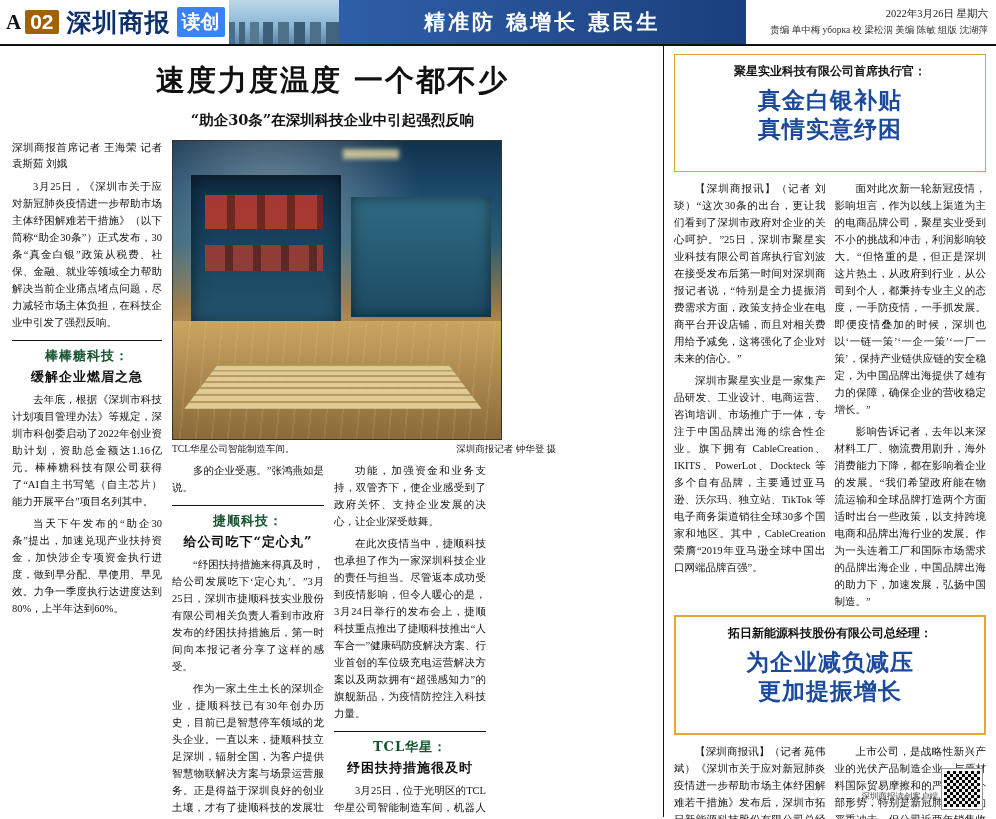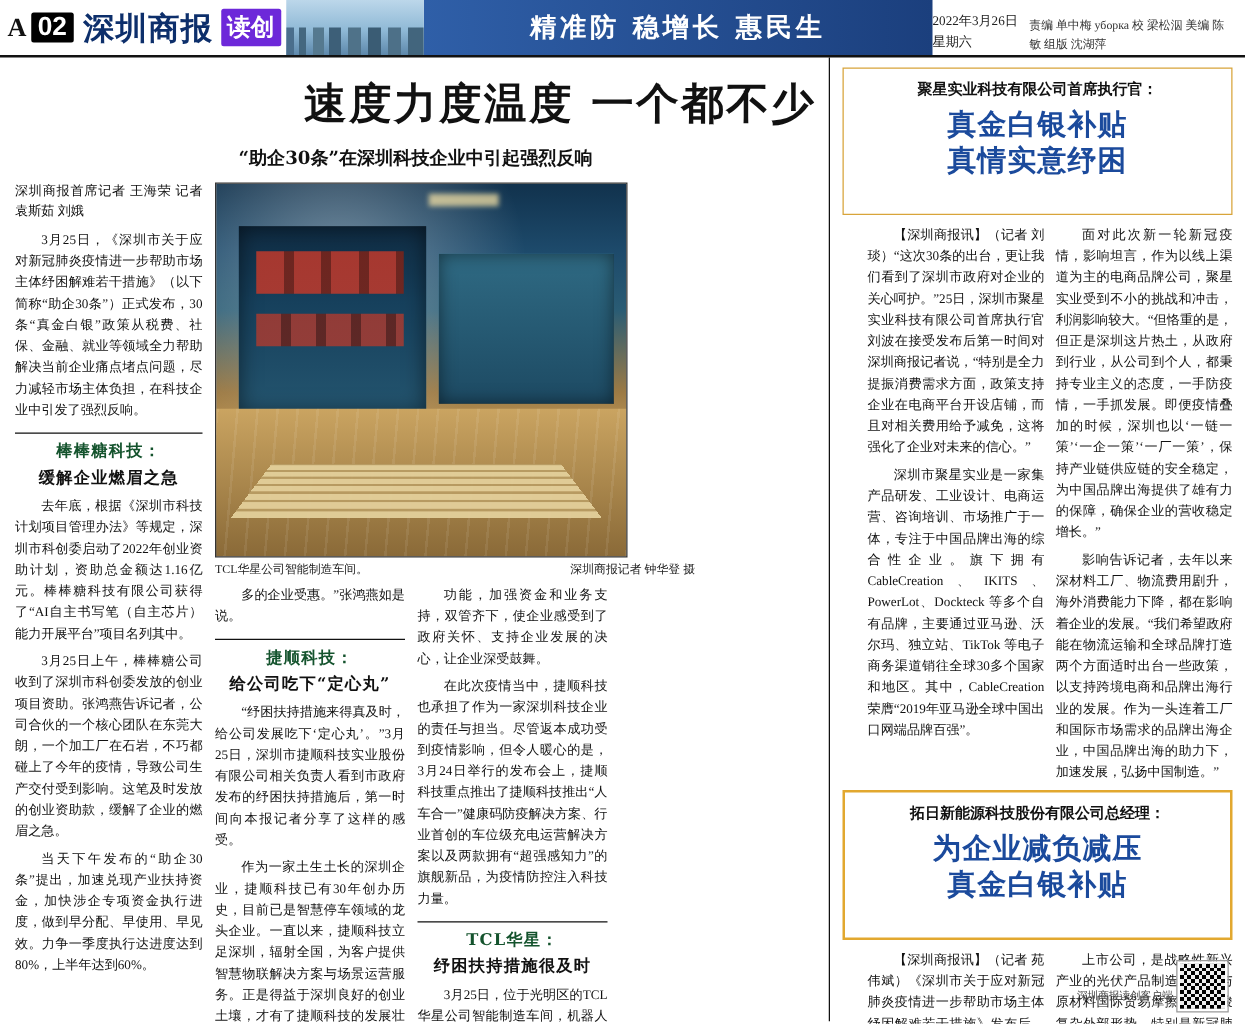--- a/index.html
+++ b/index.html
@@ -30,39 +30,39 @@
     flex: 0 0 auto;
   }
   .page-letter {
     font-family: "Liberation Serif", serif;
     font-size: 21px;
     font-weight: bold;
     color: #111;
     line-height: 1;
   }
   .page-num {
-    background: #000000;
+    background: #a16207;
     color: #fff;
     font-family: "Liberation Sans", sans-serif;
     font-weight: bold;
     font-size: 21px;
     padding: 1px 5px 2px 5px;
     line-height: 1;
     border-radius: 2px;
   }
   .paper-name {
     font-family: "DejaVu Serif", serif;
     font-weight: bold;
     font-size: 25px;
     color: #0d2f6b;
     letter-spacing: 1px;
     margin-left: 4px;
   }
   .paper-seal {
-    background: #6d28d9;
+    background: #3b82f6;
     color: #ffffff;
     font-family: "DejaVu Serif", serif;
     font-weight: bold;
     font-size: 19px;
     padding: 2px 5px;
     margin-left: 2px;
     border-radius: 2px;
   }
   .mast-photo {
     flex: 0 0 110px;
@@ -86,27 +86,28 @@
     align-items: center;
     justify-content: center;
     font-family: "DejaVu Serif", serif;
     font-weight: bold;
     font-size: 21px;
     letter-spacing: 3px;
   }
   .mast-right {
     flex: 0 0 250px;
     display: flex;
-    flex-direction: row;
+    flex-direction: column;
     justify-content: center;
     align-items: flex-end;
     padding-right: 8px;
     font-size: 10px;
     color: #222;
     line-height: 1.6;
+    text-align: right;
   }
   .mast-date { font-size: 10.5px; }
   .mast-credits { font-size: 9.5px; color: #333; }
 
   
   .page {
     display: flex;
     height: 771px;
   }
   .left-col {
@@ -116,23 +117,23 @@
   }
   .right-col {
     width: 332px;
     padding: 8px 10px 6px 10px;
   }
 
   
   .headline {
     font-family: "DejaVu Serif", serif;
     font-weight: bold;
-    font-size: 34px;
+    font-size: 29px;
     letter-spacing: 2px;
-    text-align: right;
+    text-align: center;
     line-height: 1.15;
     margin: 10px 0 14px 0;
     color: #111;
   }
   .subhead {
     text-align: center;
     font-size: 14.5px;
     font-weight: bold;
     margin-bottom: 10px;
     color: #111;
@@ -262,21 +263,20 @@
     font-weight: bold;
     font-size: 23px;
     color: #1b4a9c;
     line-height: 1.28;
     letter-spacing: 1px;
   }
   .right-body {
     display: flex;
     gap: 9px;
     margin-top: 6px;
-    margin-left: 20px;
   }
   .rcol { width: 152px; font-size: 10.5px; line-height: 1.62; text-align: justify; }
   .rcol p { margin: 0 0 5px 0; text-indent: 2em; }
 
   .qr {
     position: absolute;
     right: 14px;
     bottom: 8px;
     width: 40px;
     height: 40px;
@@ -327,21 +327,20 @@
       <div class="col colA">
         <div class="byline">深圳商报首席记者 王海荣
 记者 袁斯茹 刘娥</div>
         <p>3月25日，《深圳市关于应对新冠肺炎疫情进一步帮助市场主体纾困解难若干措施》（以下简称“助企30条”）正式发布，30条“真金白银”政策从税费、社保、金融、就业等领域全力帮助解决当前企业痛点堵点问题，尽力减轻市场主体负担，在科技企业中引发了强烈反响。</p>
         <div class="sec-head">
           <div class="line"></div>
           <span class="t1">棒棒糖科技：</span>
           <span class="t2">缓解企业燃眉之急</span>
         </div>
         <p>去年底，根据《深圳市科技计划项目管理办法》等规定，深圳市科创委启动了2022年创业资助计划，资助总金额达1.16亿元。棒棒糖科技有限公司获得了“AI自主书写笔（自主芯片）能力开展平台”项目名列其中。</p>
-        <p>3月25日上午，棒棒糖公司收到了深圳市科创委发放的创业项目资助。张鸿燕告诉记者，公司合伙的一个核心团队在东莞大朗，一个加工厂在石岩，不巧都碰上了今年的疫情，导致公司生产交付受到影响。这笔及时发放的创业资助款，缓解了企业的燃眉之急。</p>
         <p>当天下午发布的“助企30条”提出，加速兑现产业扶持资金，加快涉企专项资金执行进度，做到早分配、早使用、早见效。力争一季度执行达进度达到80%，上半年达到60%。</p>
 
       </div>
 
       <div>
         <div class="photo-block">
           <div class="photo">
             <div class="lamp"></div>
             <div class="machine"></div>
             <div class="rack"></div>
@@ -397,21 +396,21 @@
       </div>
       <div class="rcol">
         <p>面对此次新一轮新冠疫情，影响坦言，作为以线上渠道为主的电商品牌公司，聚星实业受到不小的挑战和冲击，利润影响较大。“但恪重的是，但正是深圳这片热土，从政府到行业，从公司到个人，都秉持专业主义的态度，一手防疫情，一手抓发展。即便疫情叠加的时候，深圳也以‘一链一策’‘一企一策’‘一厂一策’，保持产业链供应链的安全稳定，为中国品牌出海提供了雄有力的保障，确保企业的营收稳定增长。”</p>
         <p>影响告诉记者，去年以来深材料工厂、物流费用剧升，海外消费能力下降，都在影响着企业的发展。“我们希望政府能在物流运输和全球品牌打造两个方面适时出台一些政策，以支持跨境电商和品牌出海行业的发展。作为一头连着工厂和国际市场需求的品牌出海企业，中国品牌出海的助力下，加速发展，弘扬中国制造。”</p>
       </div>
     </div>
 
     <div class="box hl">
       <div class="box-kicker">拓日新能源科技股份有限公司总经理：</div>
       <div class="box-title" style="white-space:pre-line">为企业减负减压
-真金白银补贴</div>
+更加提振增长</div>
     </div>
 
     <div class="right-body">
       <div class="rcol">
         <p>【深圳商报讯】（记者 苑伟斌）《深圳市关于应对新冠肺炎疫情进一步帮助市场主体纾困解难若干措施》发布后，深圳市拓日新能源科技股份有限公司总经理杨国强第一时间予以关注。</p>
         <p>他表示，这一系列措施，有望为企业减负、扩产增效，渡一时间解决企业生产经营的经营和现金流等困难，坚定了企业主体信心，更加提振增长、促发展的信心，充分体现了政府给特与企业发展保持同频共振，同舟共济，携手共克时艰的担当和作为。</p>
       </div>
       <div class="rcol">
         <p>上市公司，是战略性新兴产业的光伏产品制造企业，与原材料国际贸易摩擦和的严峻复杂外部形势，特别是新冠肺炎疫情的严重冲击，但公司近两年销售收入保持稳定增长，出口额实现翻番。</p>
 

